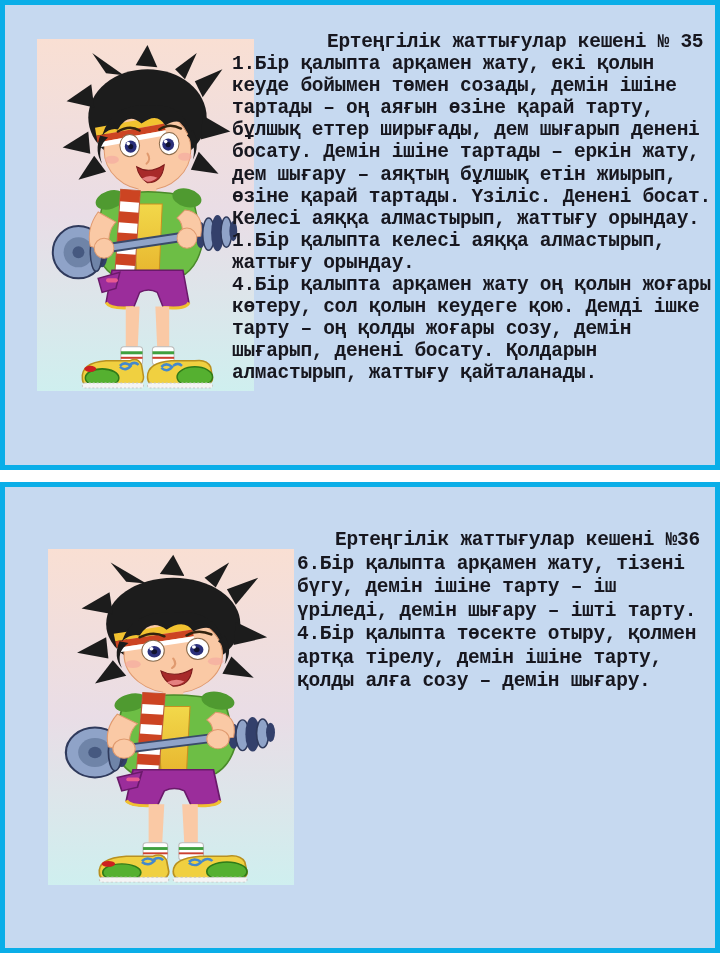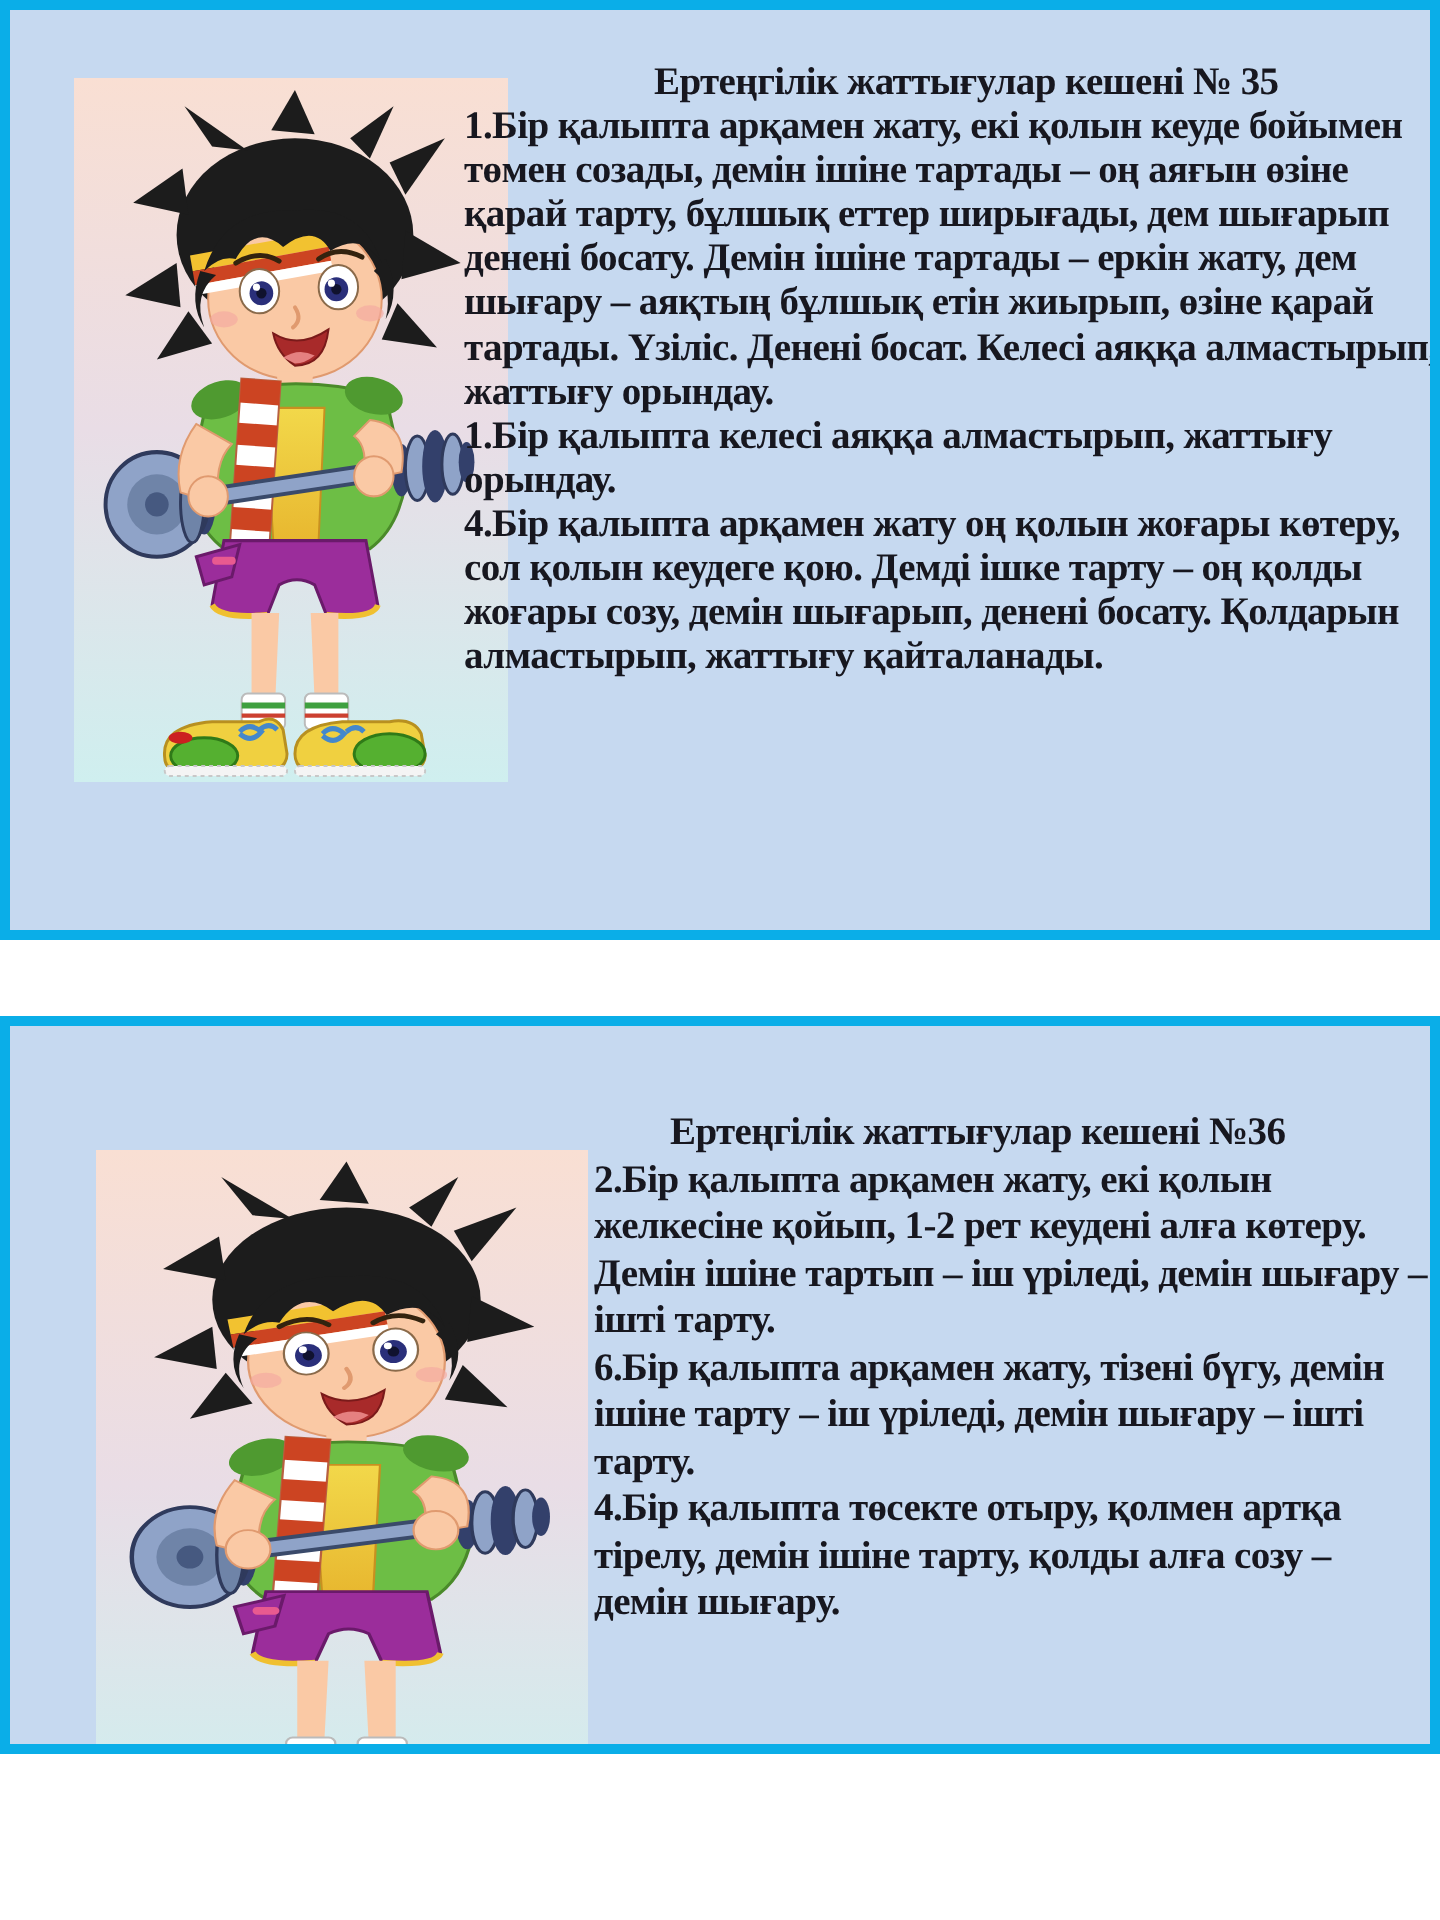--- a/index.html
+++ b/index.html
@@ -1,28 +1,28 @@
 <!DOCTYPE html>
 <html style="--page-bg: #ffffff; --panel-border: #0aaee8; --panel-bg: #c6d9f0; --text-color: #17171f; --illustration-bg-top: #f9dfd3; --illustration-bg-mid: #e9dde6; --illustration-bg-bottom: #cfefef; --illustration-hair: #1c1c1c; --illustration-skin: #fac9a5; --illustration-shirt: #6dbe45; --illustration-shirt-panel: #f2d84a; --illustration-scarf-red: #cc4422; --illustration-shorts: #9b2d9b; --illustration-plate-dark: #33406b; --illustration-dumbbell: #8fa3c8; --illustration-shoe-yellow: #f0d040; --illustration-shoe-green: #55b030; --illustration-lace-blue: #4488cc;"><head>
 <meta charset="utf-8">
 <style>
   html,body{margin:0;padding:0;}
   .page{
     position:relative;width:720px;height:960px;overflow:hidden;
     background:var(--page-bg,#ffffff);
-    font-family:Liberation Serif, serif;
+    font-family:Liberation Mono, monospace;
   }
   .panel{
     position:absolute;left:0;width:720px;box-sizing:border-box;
     border:5px solid var(--panel-border,#0aaee8);
     background:var(--panel-bg,#c6d9f0);
     overflow:hidden;
   }
   .panel-1{top:0;height:470px;}
-  .panel-2{top:508px;height:369px;}
+  .panel-2{top:482px;height:471px;}
   .illus{position:absolute;display:block;}
   .illus-1{left:32px;top:34px;width:217px;height:352px;}
   .illus-2{left:43px;top:62px;width:246px;height:336px;}
   .text{
     position:absolute;color:var(--text-color,#17171f);
     font-weight:bold;letter-spacing:-0.3px;text-align:left;
   }
   .text-1{left:227px;top:26px;width:487px;font-size:19.5px;line-height:22.1px;}
   .text-2{left:292px;top:42px;width:417px;font-size:19.5px;line-height:23.5px;}
   .text p{margin:0;}
@@ -174,19 +174,18 @@
   </section>
 
   <section class="panel panel-2">
 
     <svg class="illus illus-2" viewBox="0 0 220 350" preserveAspectRatio="none" xmlns="http://www.w3.org/2000/svg">
       <use href="#boy-art"></use>
     </svg>
 
     <div class="text text-2">
       <p class="title">Ертеңгілік жаттығулар кешені №36</p>
-      <p>2.Бір қалыпта арқамен жату, екі қолын желкесіне қойып, 1-2 рет кеудені алға көтеру. Демін ішіне тартып – іш үріледі, демін шығару – ішті тарту.</p>
       <p>6.Бір қалыпта арқамен жату, тізені бүгу, демін ішіне тарту – іш үріледі, демін шығару – ішті тарту.</p>
       <p>4.Бір қалыпта төсекте отыру, қолмен артқа тірелу, демін ішіне тарту, қолды алға созу – демін шығару.</p>
     </div>
   </section>
 
 </div>
 
 </body></html>

